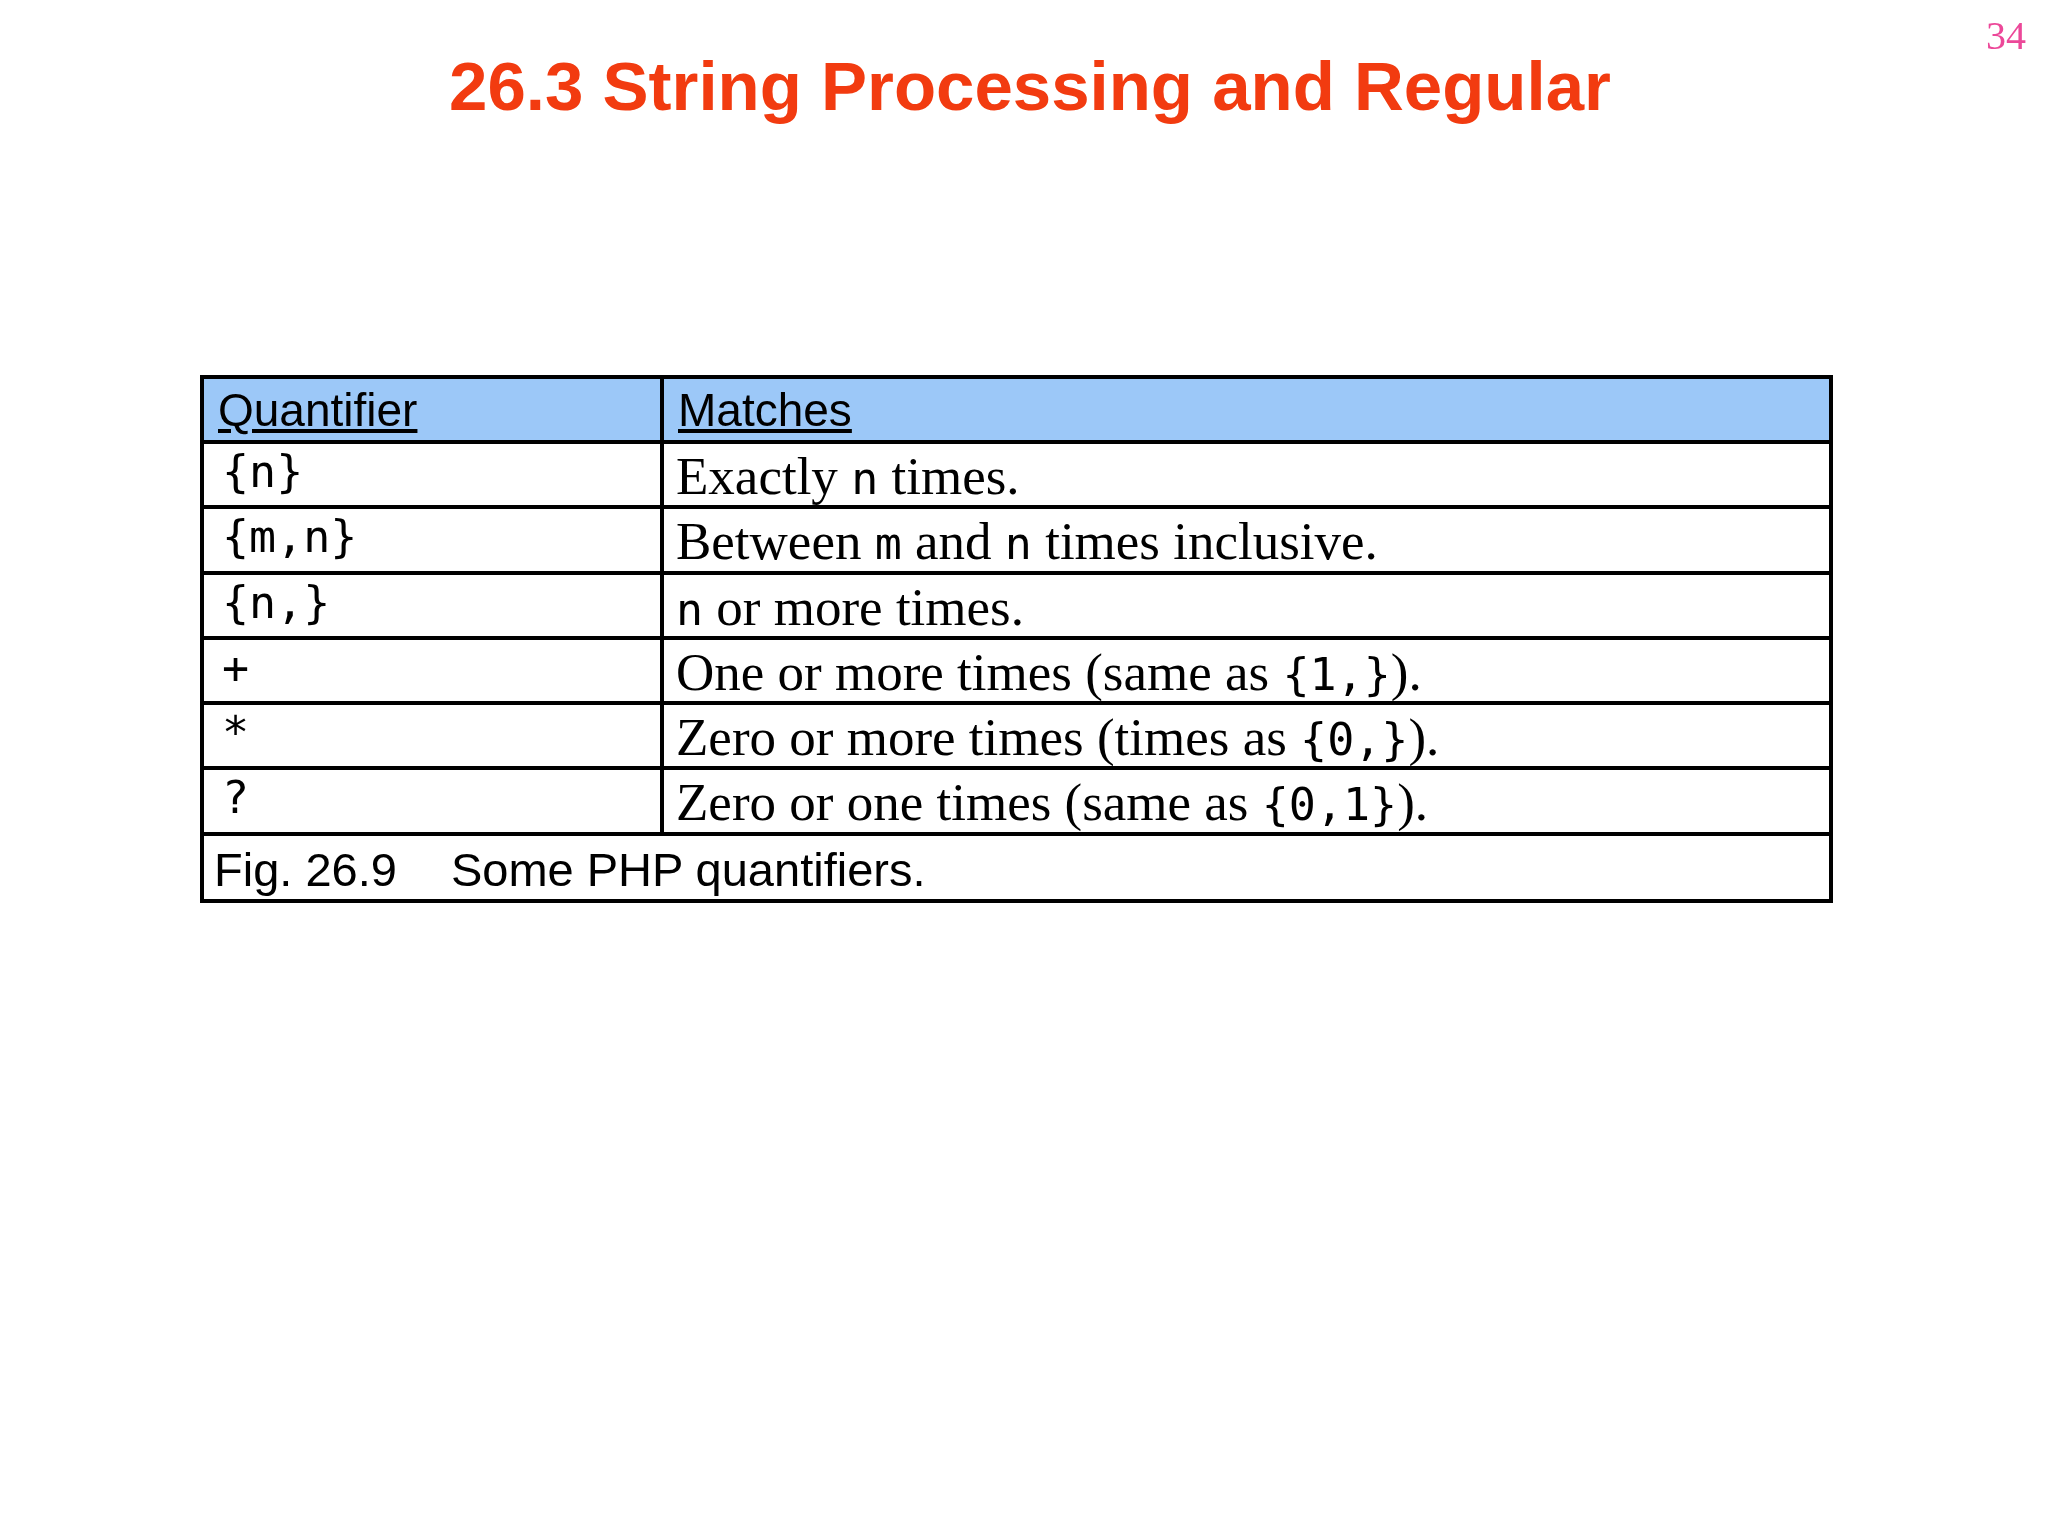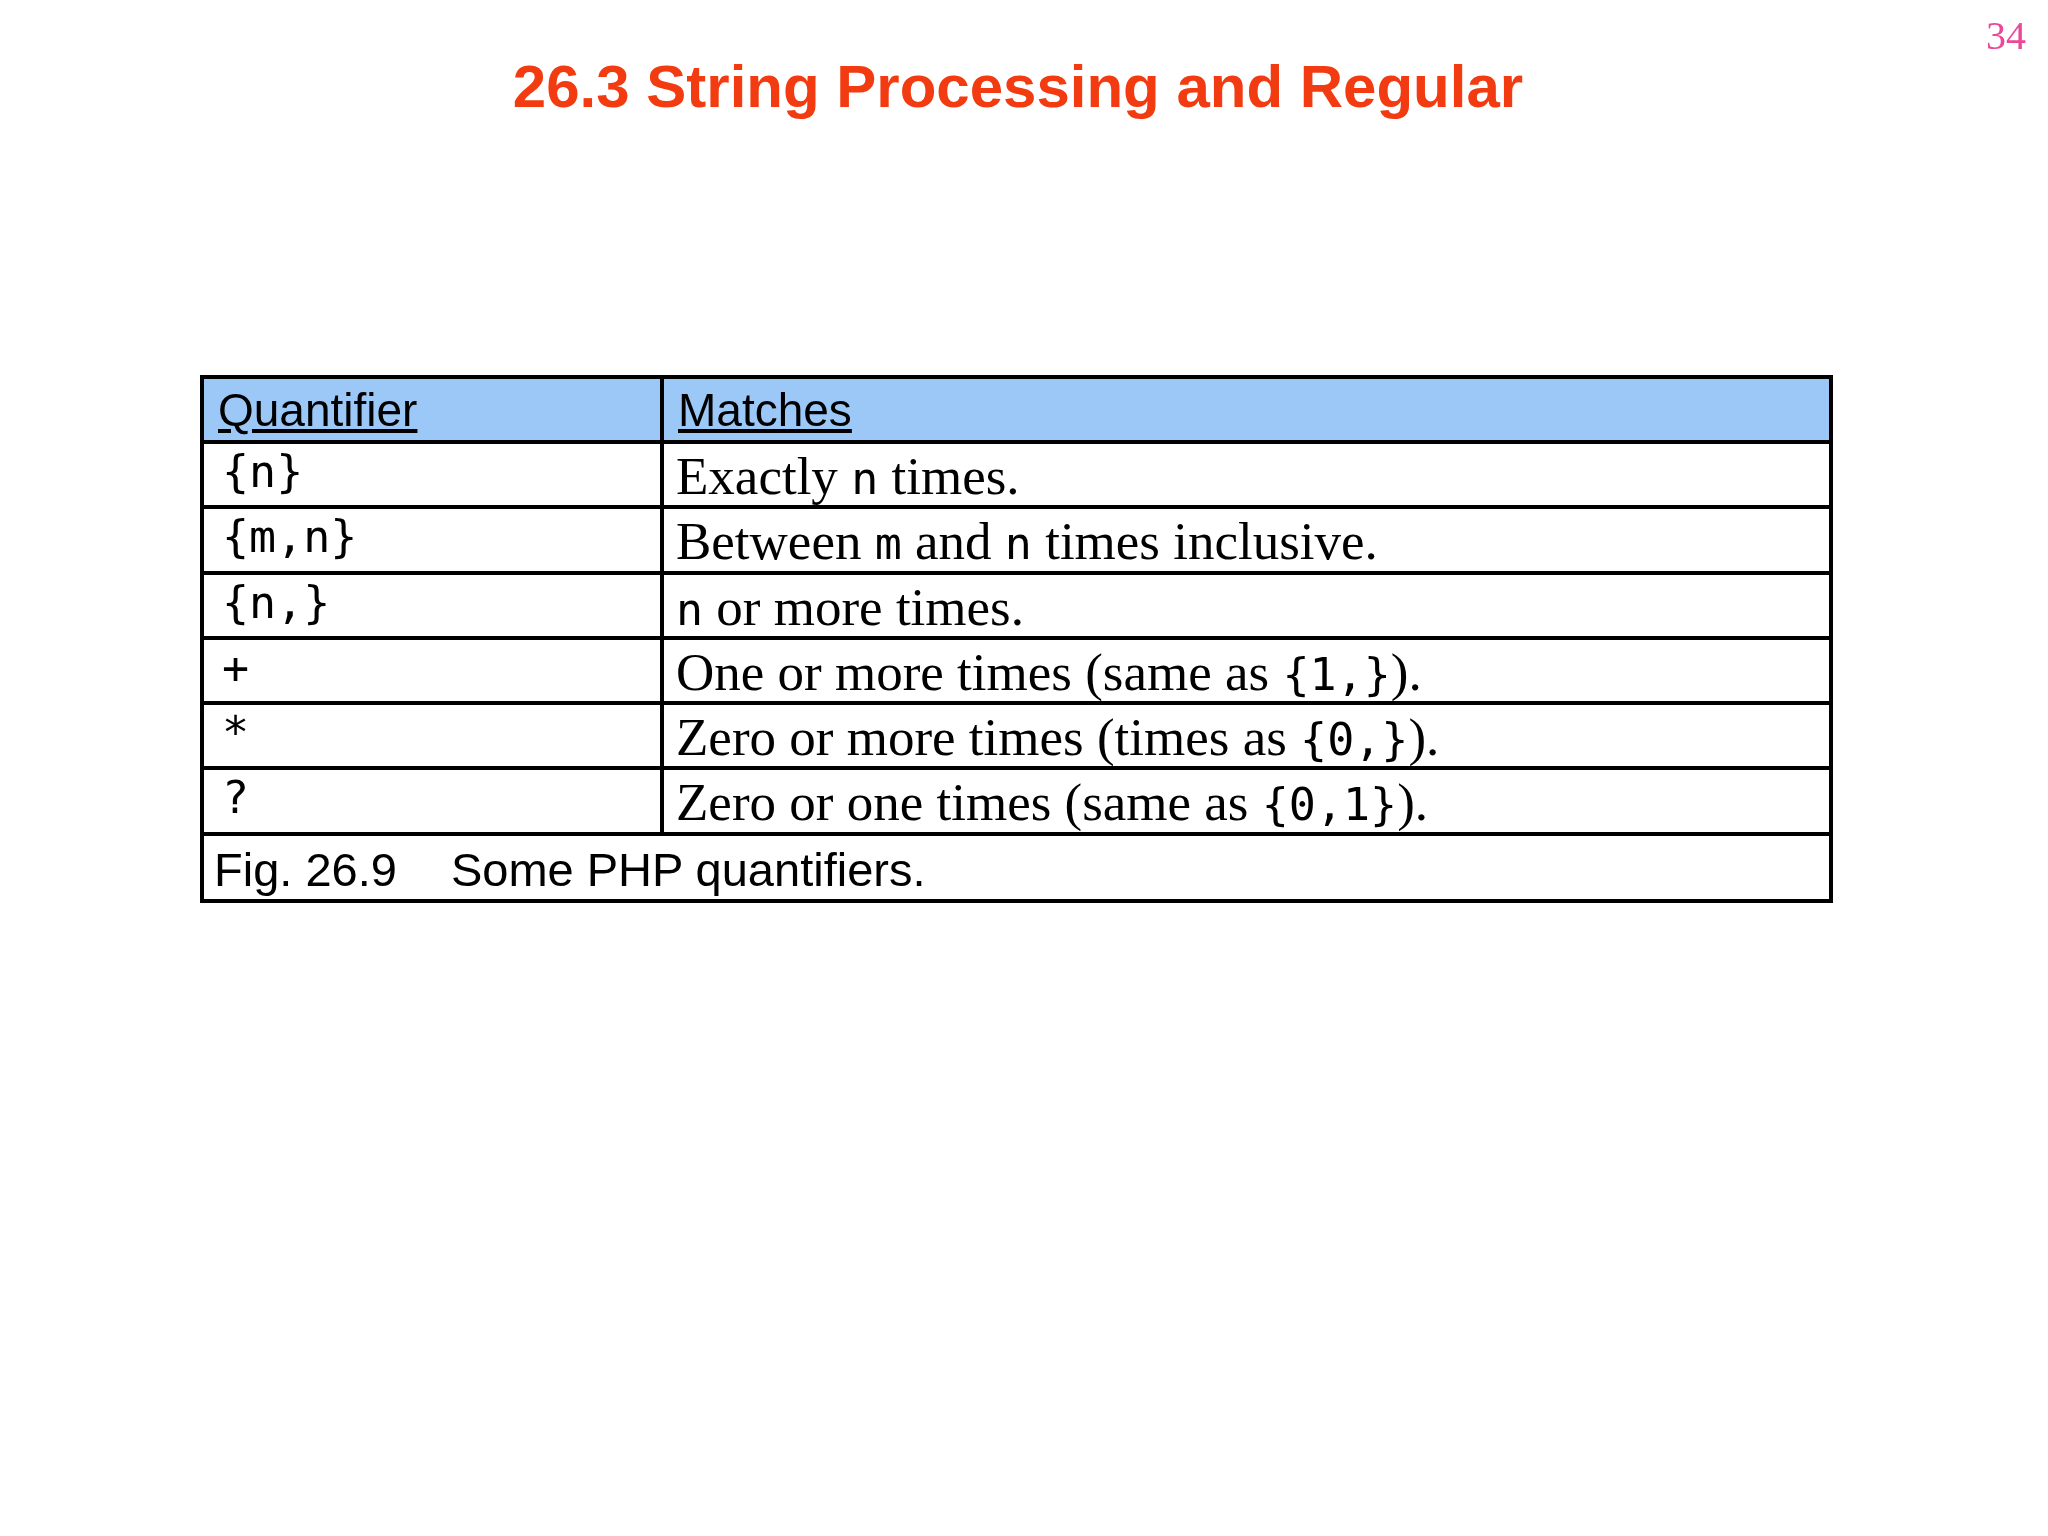--- a/index.html
+++ b/index.html
@@ -23,26 +23,26 @@
   .page-number {
     position: absolute;
     top: 12px; right: 22px;
     font-family: "Liberation Serif", serif;
     font-size: 40px;
     color: #ec4899;
     margin-left: 14px;
   }
   .slide-title {
     position: absolute;
-    top: 34px; left: 0;
+    top: 34px; left: 12px;
     width: 2036px;
     text-align: center;
     font-family: "Liberation Sans", sans-serif;
     font-weight: bold;
-    font-size: 60px;
+    font-size: 69px;
     line-height: 106px;
     color: var(--title-color);
   }
   table.quant-table {
     position: absolute;
     left: 200px; top: 375px;
     width: 1633px;
     border-collapse: collapse;
     table-layout: fixed;
   }

